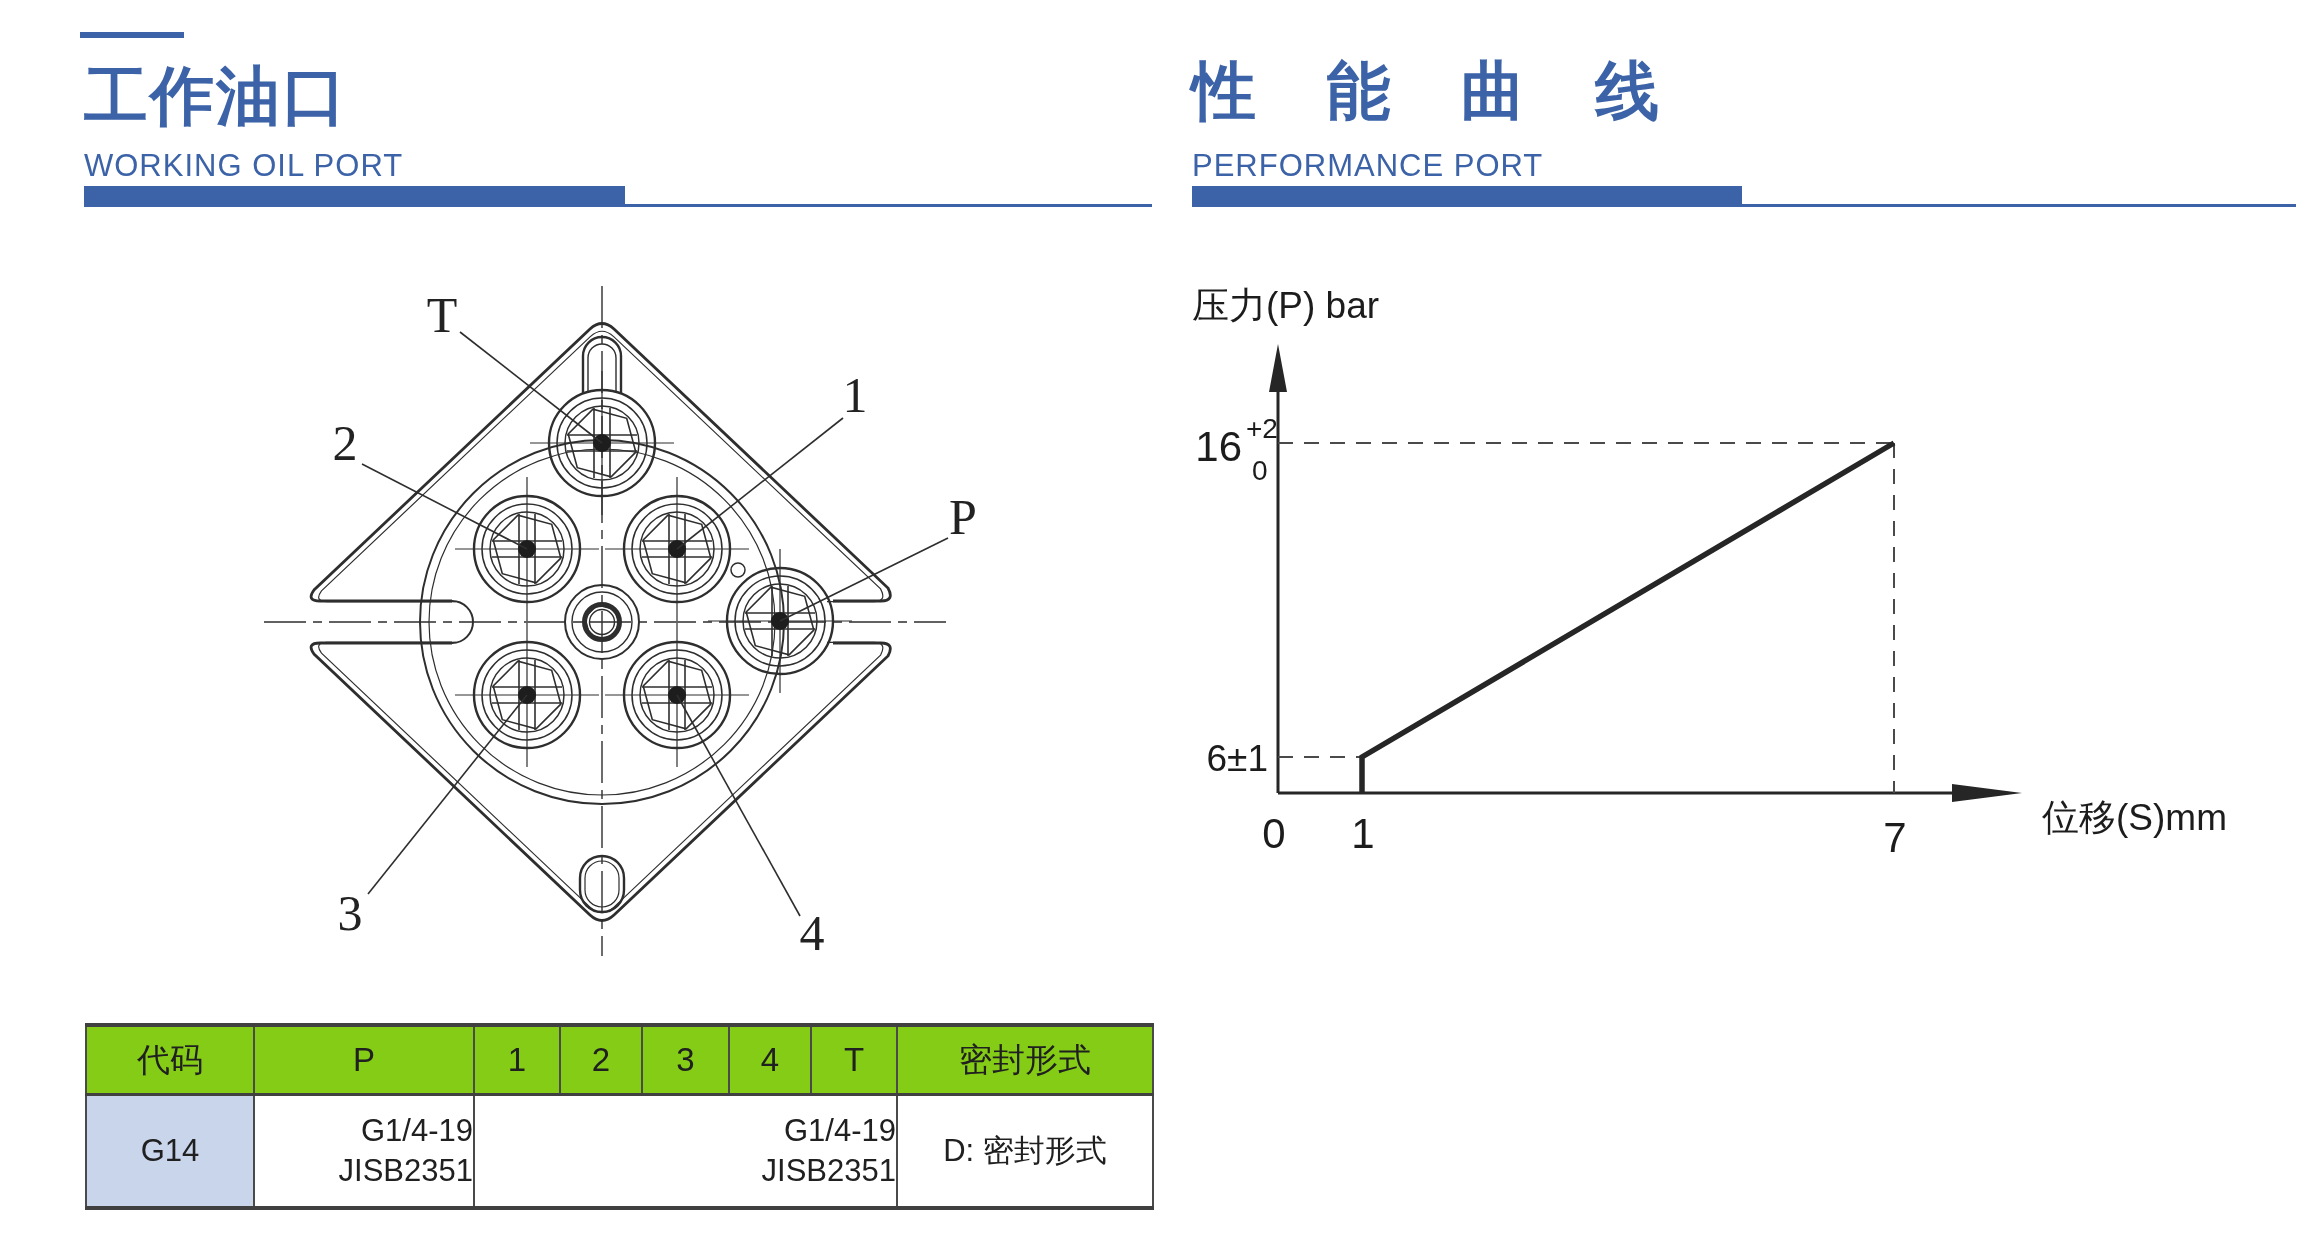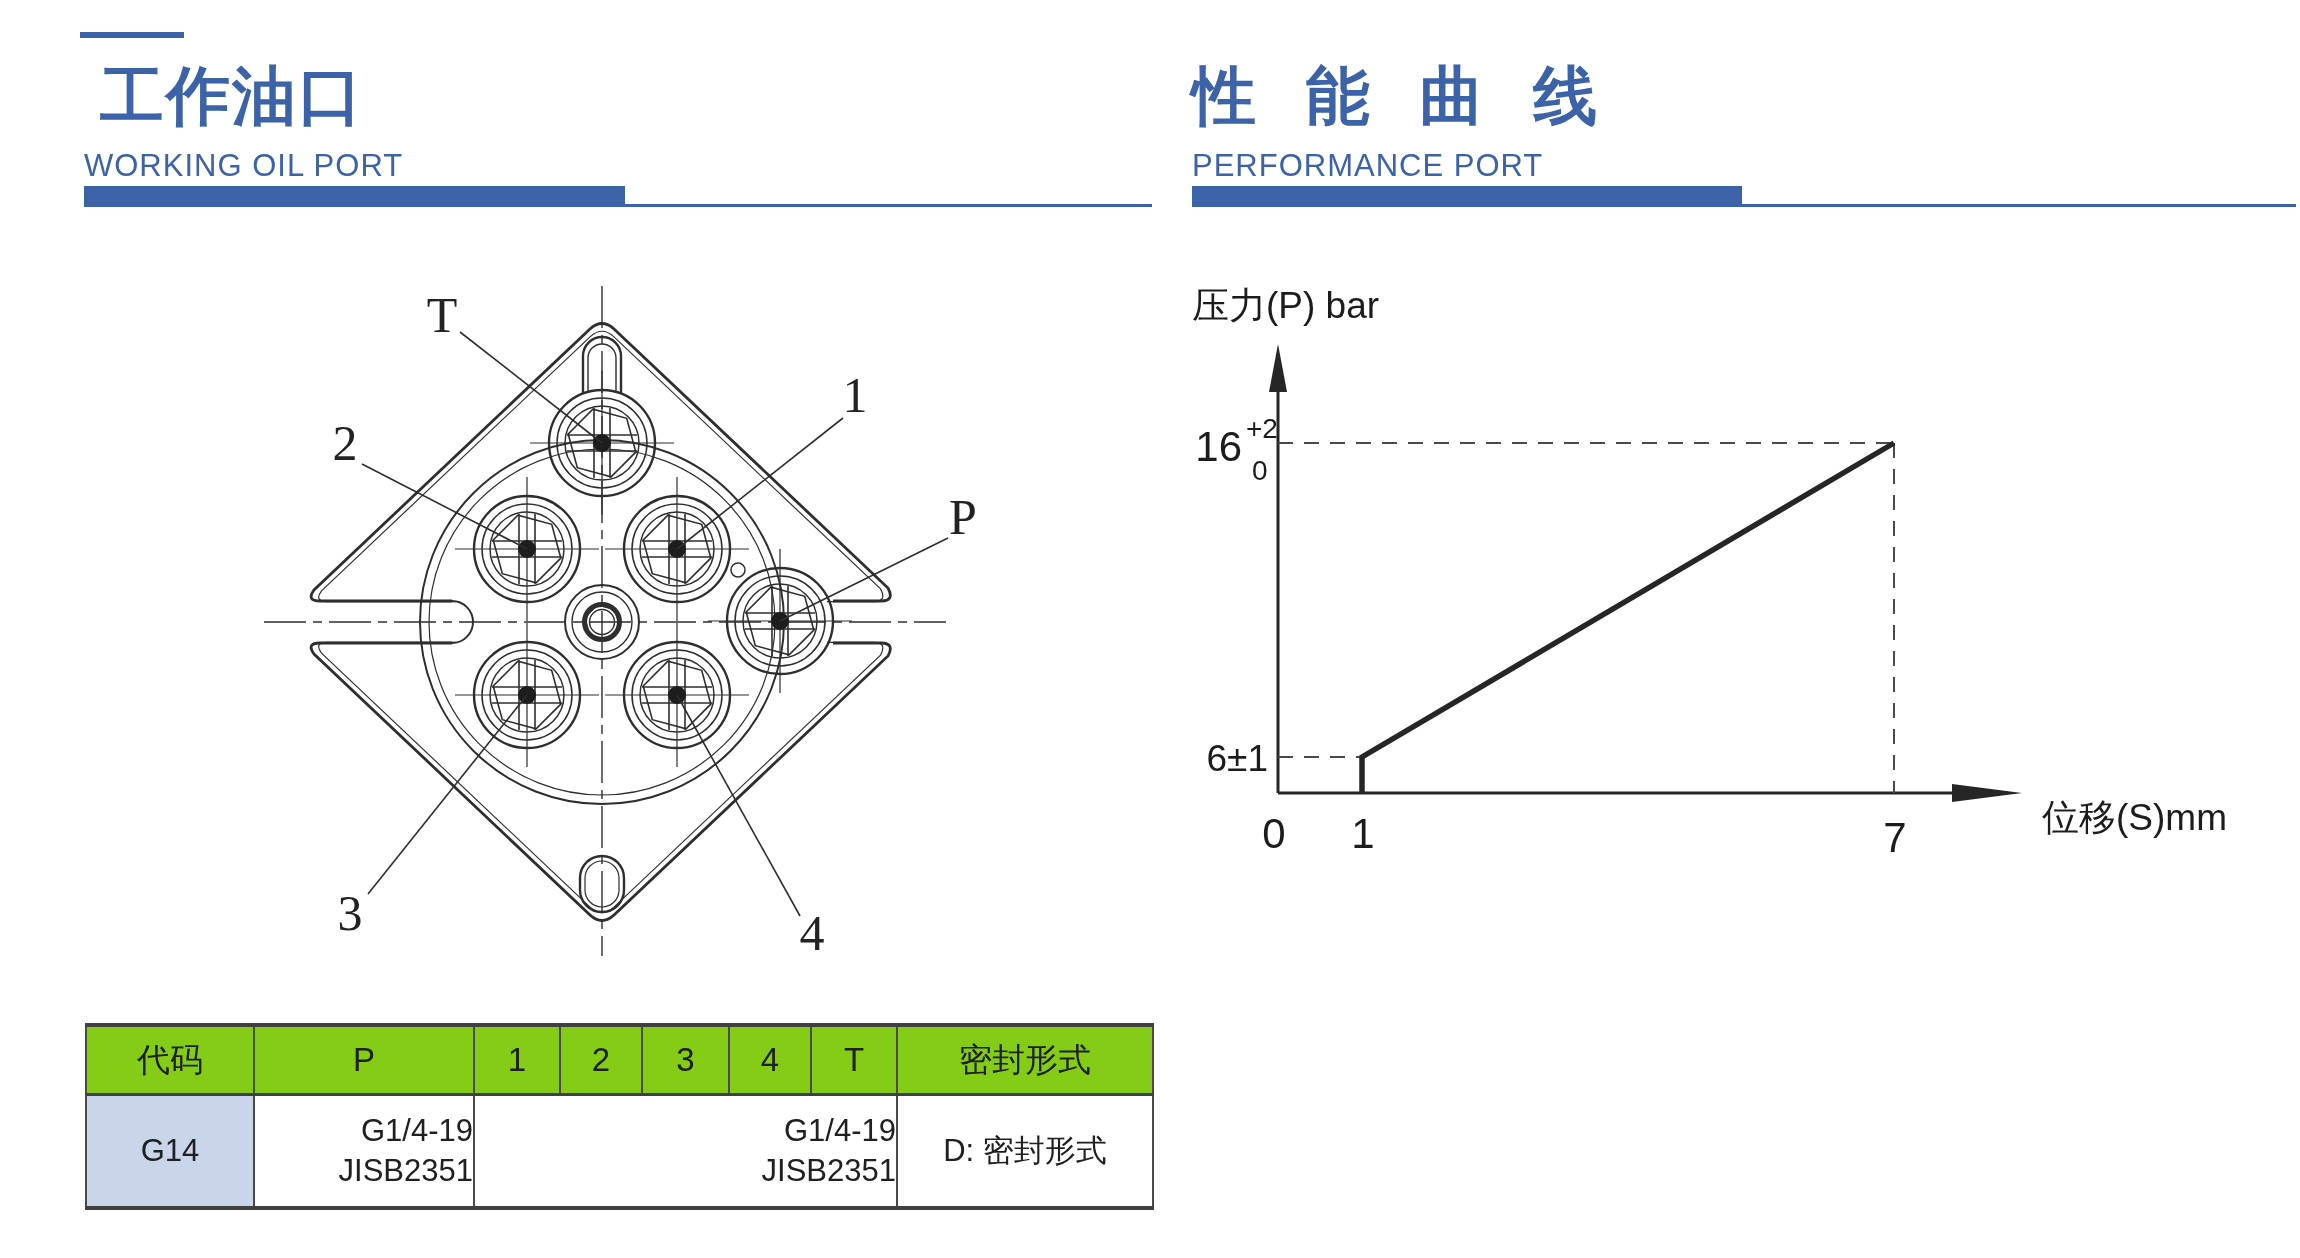--- a/index.html
+++ b/index.html
@@ -27,26 +27,26 @@
   text.sans{font-family:"Liberation Sans","DejaVu Sans",sans-serif;fill:#1c1c1c;}
   text.serif{font-family:"Liberation Serif","DejaVu Serif",serif;fill:#222222;}
 </style>
 </head>
 <body>
 
 <div class="canvas">
 
   <div class="abs corner-accent" style="left:80px;top:32px;width:104px;height:6px;"></div>
 
-  <div class="abs sec-title" style="left:100px;top:64px;text-align:center;">工作油口</div>
+  <div class="abs sec-title" style="left:84px;top:64px;text-align:center;">工作油口</div>
   <div class="abs sec-subtitle" style="left:84px;top:150px;">WORKING OIL PORT</div>
   <div class="abs bar-thin" style="left:84px;top:204px;width:1068px;"></div>
   <div class="abs bar-thick" style="left:84px;top:186px;width:541px;"></div>
 
-  <div class="abs sec-title spread" style="left:1192px;top:64px;">性 能 曲 线</div>
+  <div class="abs sec-title spread" style="left:1192px;top:64px;font-family:Liberation Mono, monospace;">性 能 曲 线</div>
   <div class="abs sec-subtitle" style="left:1192px;top:150px;">PERFORMANCE PORT</div>
   <div class="abs bar-thin" style="left:1192px;top:204px;width:1104px;"></div>
   <div class="abs bar-thick" style="left:1192px;top:186px;width:550px;"></div>
 
   <svg class="abs" style="left:230px;top:260px;" width="790" height="730" viewBox="230 260 790 730">
     <defs>
       <g id="port">
         <circle r="53" fill="none" stroke="#2e2e2e" stroke-width="2.4"></circle>
         <circle r="45" fill="none" stroke="#2e2e2e" stroke-width="1.5"></circle>
         <circle r="37" fill="none" stroke="#2e2e2e" stroke-width="1.5"></circle>

